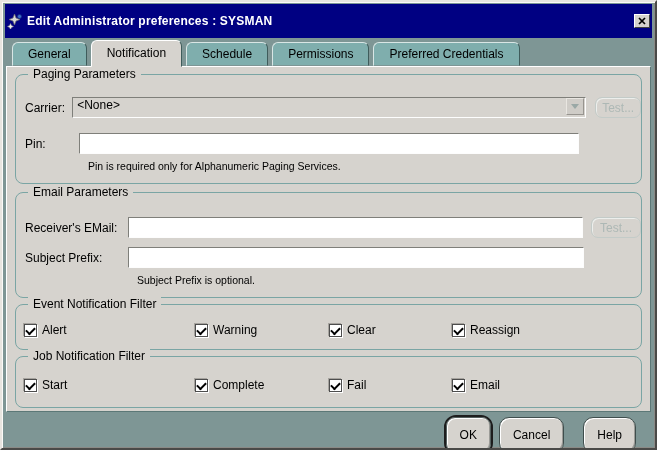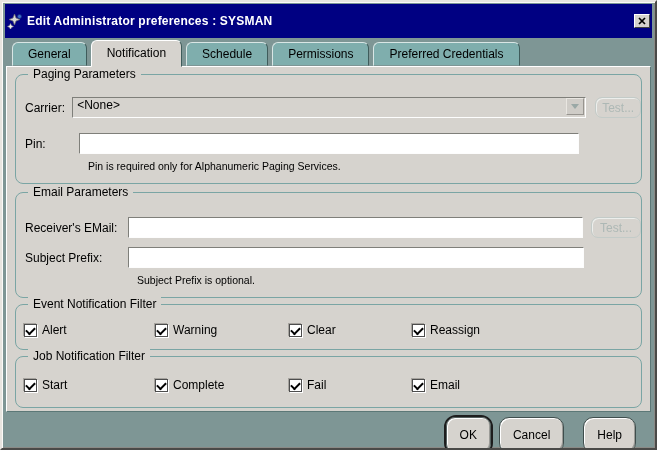--- a/index.html
+++ b/index.html
@@ -134,21 +134,21 @@
   .note { font-size: 10.5px; margin-top: 6px; white-space: nowrap; }
   .note-paging { margin-left: 72px; }
   .note-email  { margin-left: 121px; }
 
   
   .cb-row { display: flex; align-items: center; padding-left: 8px; }
   .g-event .cb-row { margin-top: 18px; }
   .g-job   .cb-row { margin-top: 21px; }
   .cb { display: flex; align-items: center; cursor: default; }
   .cb-row .cb:nth-child(1) { width: 131px; }
-  .cb-row .cb:nth-child(2) { width: 134px; }
+  .cb-row .cb:nth-child(2) { width: 134px; margin-left: 40px; }
   .cb-row .cb:nth-child(3) { width: 123px; }
   .cb-row .cb:nth-child(4) { width: 125px; }
   .box {
     width: 13px; height: 13px; background: #ffffff;
     border: 1px solid #4d4d4d;
     box-shadow: 1px 1px 0 #ffffff, -1px -1px 0 #a6a39e;
     margin-right: 5px; flex: 0 0 auto;
     display: flex; align-items: flex-start; justify-content: center;
   }
   .cb.checked .box::after {

